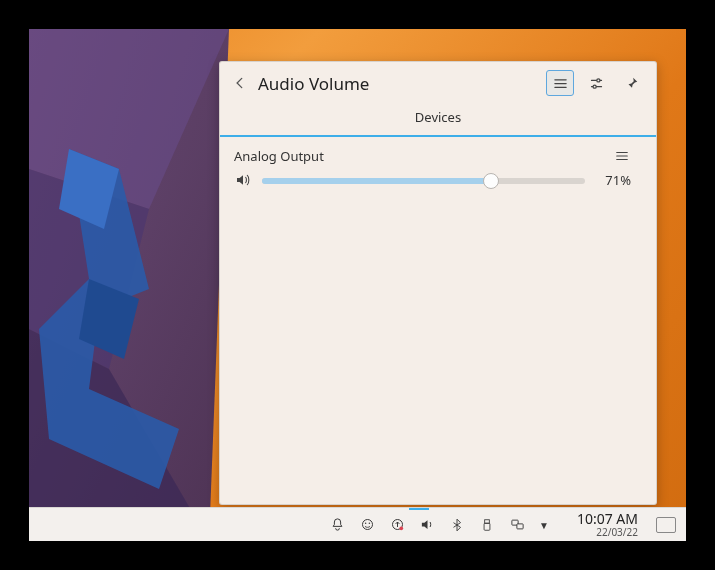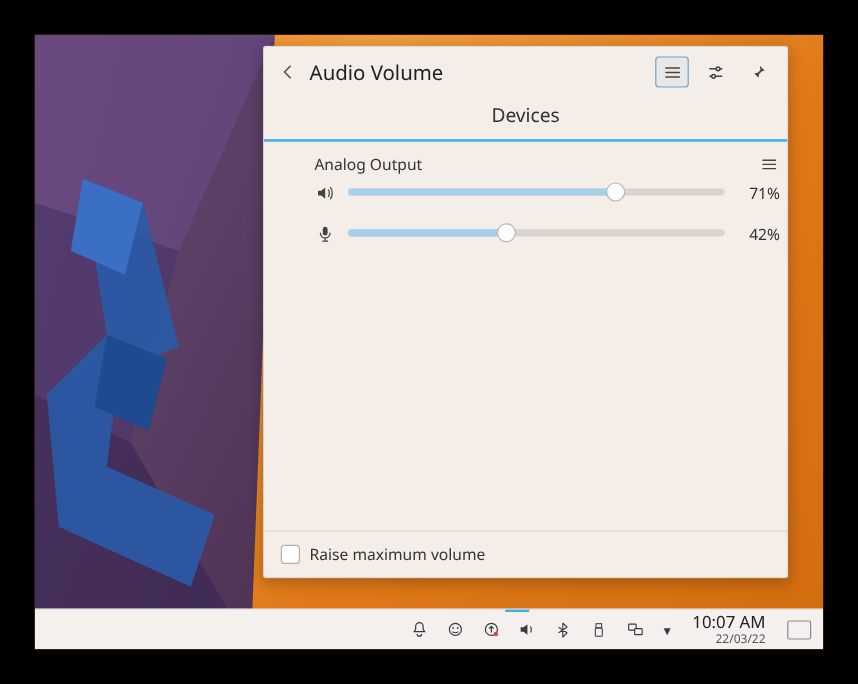--- a/index.html
+++ b/index.html
@@ -6,54 +6,54 @@
 body { width: 715px; height: 570px; background: #000; overflow: hidden; position: relative; }
 .desktop {
   position: absolute; left: 29px; top: 29px; width: 657px; height: 512px;
   background: linear-gradient(135deg, #e8831d 0%, #f29d3d 25%, #e07818 60%, #d26c10 100%);
   overflow: hidden;
 }
 .wallpaper-shapes { position: absolute; inset: 0; }
 .wallpaper-shapes svg { width: 100%; height: 100%; }
 
 .popup {
-  position: absolute; left: 190px; top: 9px; width: 438px; height: 444px;
+  position: absolute; left: 190px; top: 32px; width: 438px; height: 444px;
   background: #f5eee8; border: 1px solid rgba(0,0,0,0.12); border-radius: 3px;
   box-shadow: 0 3px 12px rgba(0,0,0,0.25);
   display: flex; flex-direction: column;
   font-size: 13px; color: #333;
 }
 .popup-header {
   display: flex; align-items: center; padding: 8px 10px 4px 10px; gap: 8px;
 }
 .back-btn { width: 20px; height: 20px; display: flex; align-items: center; justify-content: center; cursor: pointer; }
 .popup-title { font-size: 17px; flex: 1; color: #222; }
 .header-btn {
   width: 28px; height: 26px; display: flex; align-items: center; justify-content: center;
   border-radius: 3px; cursor: pointer;
 }
 .header-btn.active { border: 1px solid #5ea7de; background: rgba(94,167,222,0.08); }
 
 .tabs { display: flex; }
 .tab {
   flex: 1; text-align: center; padding: 8px 0 10px 0; cursor: pointer;
-  border-bottom: 1px solid rgba(0,0,0,0.12); font-size: 16px; color: #333;
+  border-bottom: 1px solid rgba(0,0,0,0.12); font-size: 13px; color: #333;
   position: relative;
 }
 .tab.active::after {
   content: ""; position: absolute; left: 0; right: 0; bottom: -1px; height: 2px; background: #3daee9;
 }
 
-.devices { flex: 1; padding: 10px 6px 0 14px; overflow: auto; margin-left: 28px; }
+.devices { flex: 1; padding: 10px 25px 0 14px; overflow: auto; }
 .device { margin-bottom: 16px; }
 .device-head { display: flex; align-items: center; justify-content: space-between; margin-bottom: 6px; }
 .device-name { font-size: 13px; }
 .device-menu { width: 18px; height: 18px; display: flex; align-items: center; justify-content: center; cursor: pointer; }
 
-.device-row { display: flex; align-items: flex-start; gap: 10px; }
+.device-row { display: flex; align-items: flex-end; gap: 10px; }
 .mute-icon { width: 18px; height: 18px; display: flex; align-items: center; justify-content: center; cursor: pointer; color: #444; }
 .slider-wrap { flex: 1; position: relative; height: 16px; cursor: pointer; }
 .slider-track {
   position: absolute; left: 0; right: 0; top: 50%; transform: translateY(-50%);
   height: 6px; background: #d9d4cf; border-radius: 3px;
 }
 .slider-fill {
   position: absolute; left: 0; top: 50%; transform: translateY(-50%);
   height: 6px; background: #a5d0ec; border-radius: 3px 0 0 3px;
 }
@@ -74,21 +74,21 @@
 
 .panel {
   position: absolute; left: 0; right: 0; bottom: 0; height: 34px;
   background: #f3f0ed; border-top: 1px solid rgba(0,0,0,0.1);
   display: flex; align-items: center; justify-content: flex-end; padding: 0 10px; gap: 12px;
 }
 .tray { display: flex; align-items: center; gap: 14px; position: relative; }
 .tray-icon { width: 16px; height: 16px; display: flex; align-items: center; justify-content: center; color: #3a3a3a; cursor: pointer; }
 .tray-highlight { position: absolute; top: -9px; height: 2px; width: 20px; background: #3daee9; }
 .tray-arrow { font-size: 10px; color: #3a3a3a; cursor: pointer; }
-.clock { text-align: right; line-height: 1.1; color: #222; margin-left: 4px; }
+.clock { text-align: right; line-height: 1.1; color: #222; margin-left: 16px; }
 .clock-time { font-size: 14px; }
 .clock-date { font-size: 10px; color: #555; }
 .show-desktop { width: 20px; height: 16px; border: 1px solid #888; border-radius: 2px; cursor: pointer; margin-left: 6px; }
 
 svg { display: block; }
 </style>
 </head>
 <body>
 
 <div class="desktop">
@@ -162,42 +162,24 @@
           <div class="slider-wrap">
             <div class="slider-track"></div>
             <div class="slider-fill" style="width:71%"></div>
             <div class="slider-thumb" style="left:71%"></div>
           </div>
           <div class="percent">71%</div>
         </div>
       </div>
 
       <div class="device">
-        <div class="device-row">
-          <div class="mute-icon">
-            <svg width="16" height="16" viewBox="0 0 24 24">
-                <rect x="9" y="3" width="6" height="11" rx="3" fill="#444"></rect>
-                <path d="M6 11a6 6 0 0 0 12 0M12 17v4M9 21h6" stroke="#444" stroke-width="1.6" fill="none" stroke-linecap="round"></path>
-              </svg>
-          </div>
-          <div class="slider-wrap">
-            <div class="slider-track"></div>
-            <div class="slider-fill" style="width:42%"></div>
-            <div class="slider-thumb" style="left:42%"></div>
-          </div>
-          <div class="percent">42%</div>
-        </div>
-      </div>
-
-    </div>
-
-    <div class="footer">
-      <div class="checkbox"></div>
-      <div>Raise maximum volume</div>
-    </div>
+      </div>
+
+    </div>
+
   </div>
 
   <div class="panel">
     <div class="tray">
       <div class="tray-highlight" style="left:80px"></div>
       <div class="tray-icon">
         <svg width="15" height="15" viewBox="0 0 24 24">
             <path d="M12 3a5 5 0 0 0-5 5v4l-2 3h14l-2-3V8a5 5 0 0 0-5-5zM9 18a3 3 0 0 0 6 0" stroke="#3a3a3a" stroke-width="1.6" fill="none"></path>
           </svg>
       </div>

